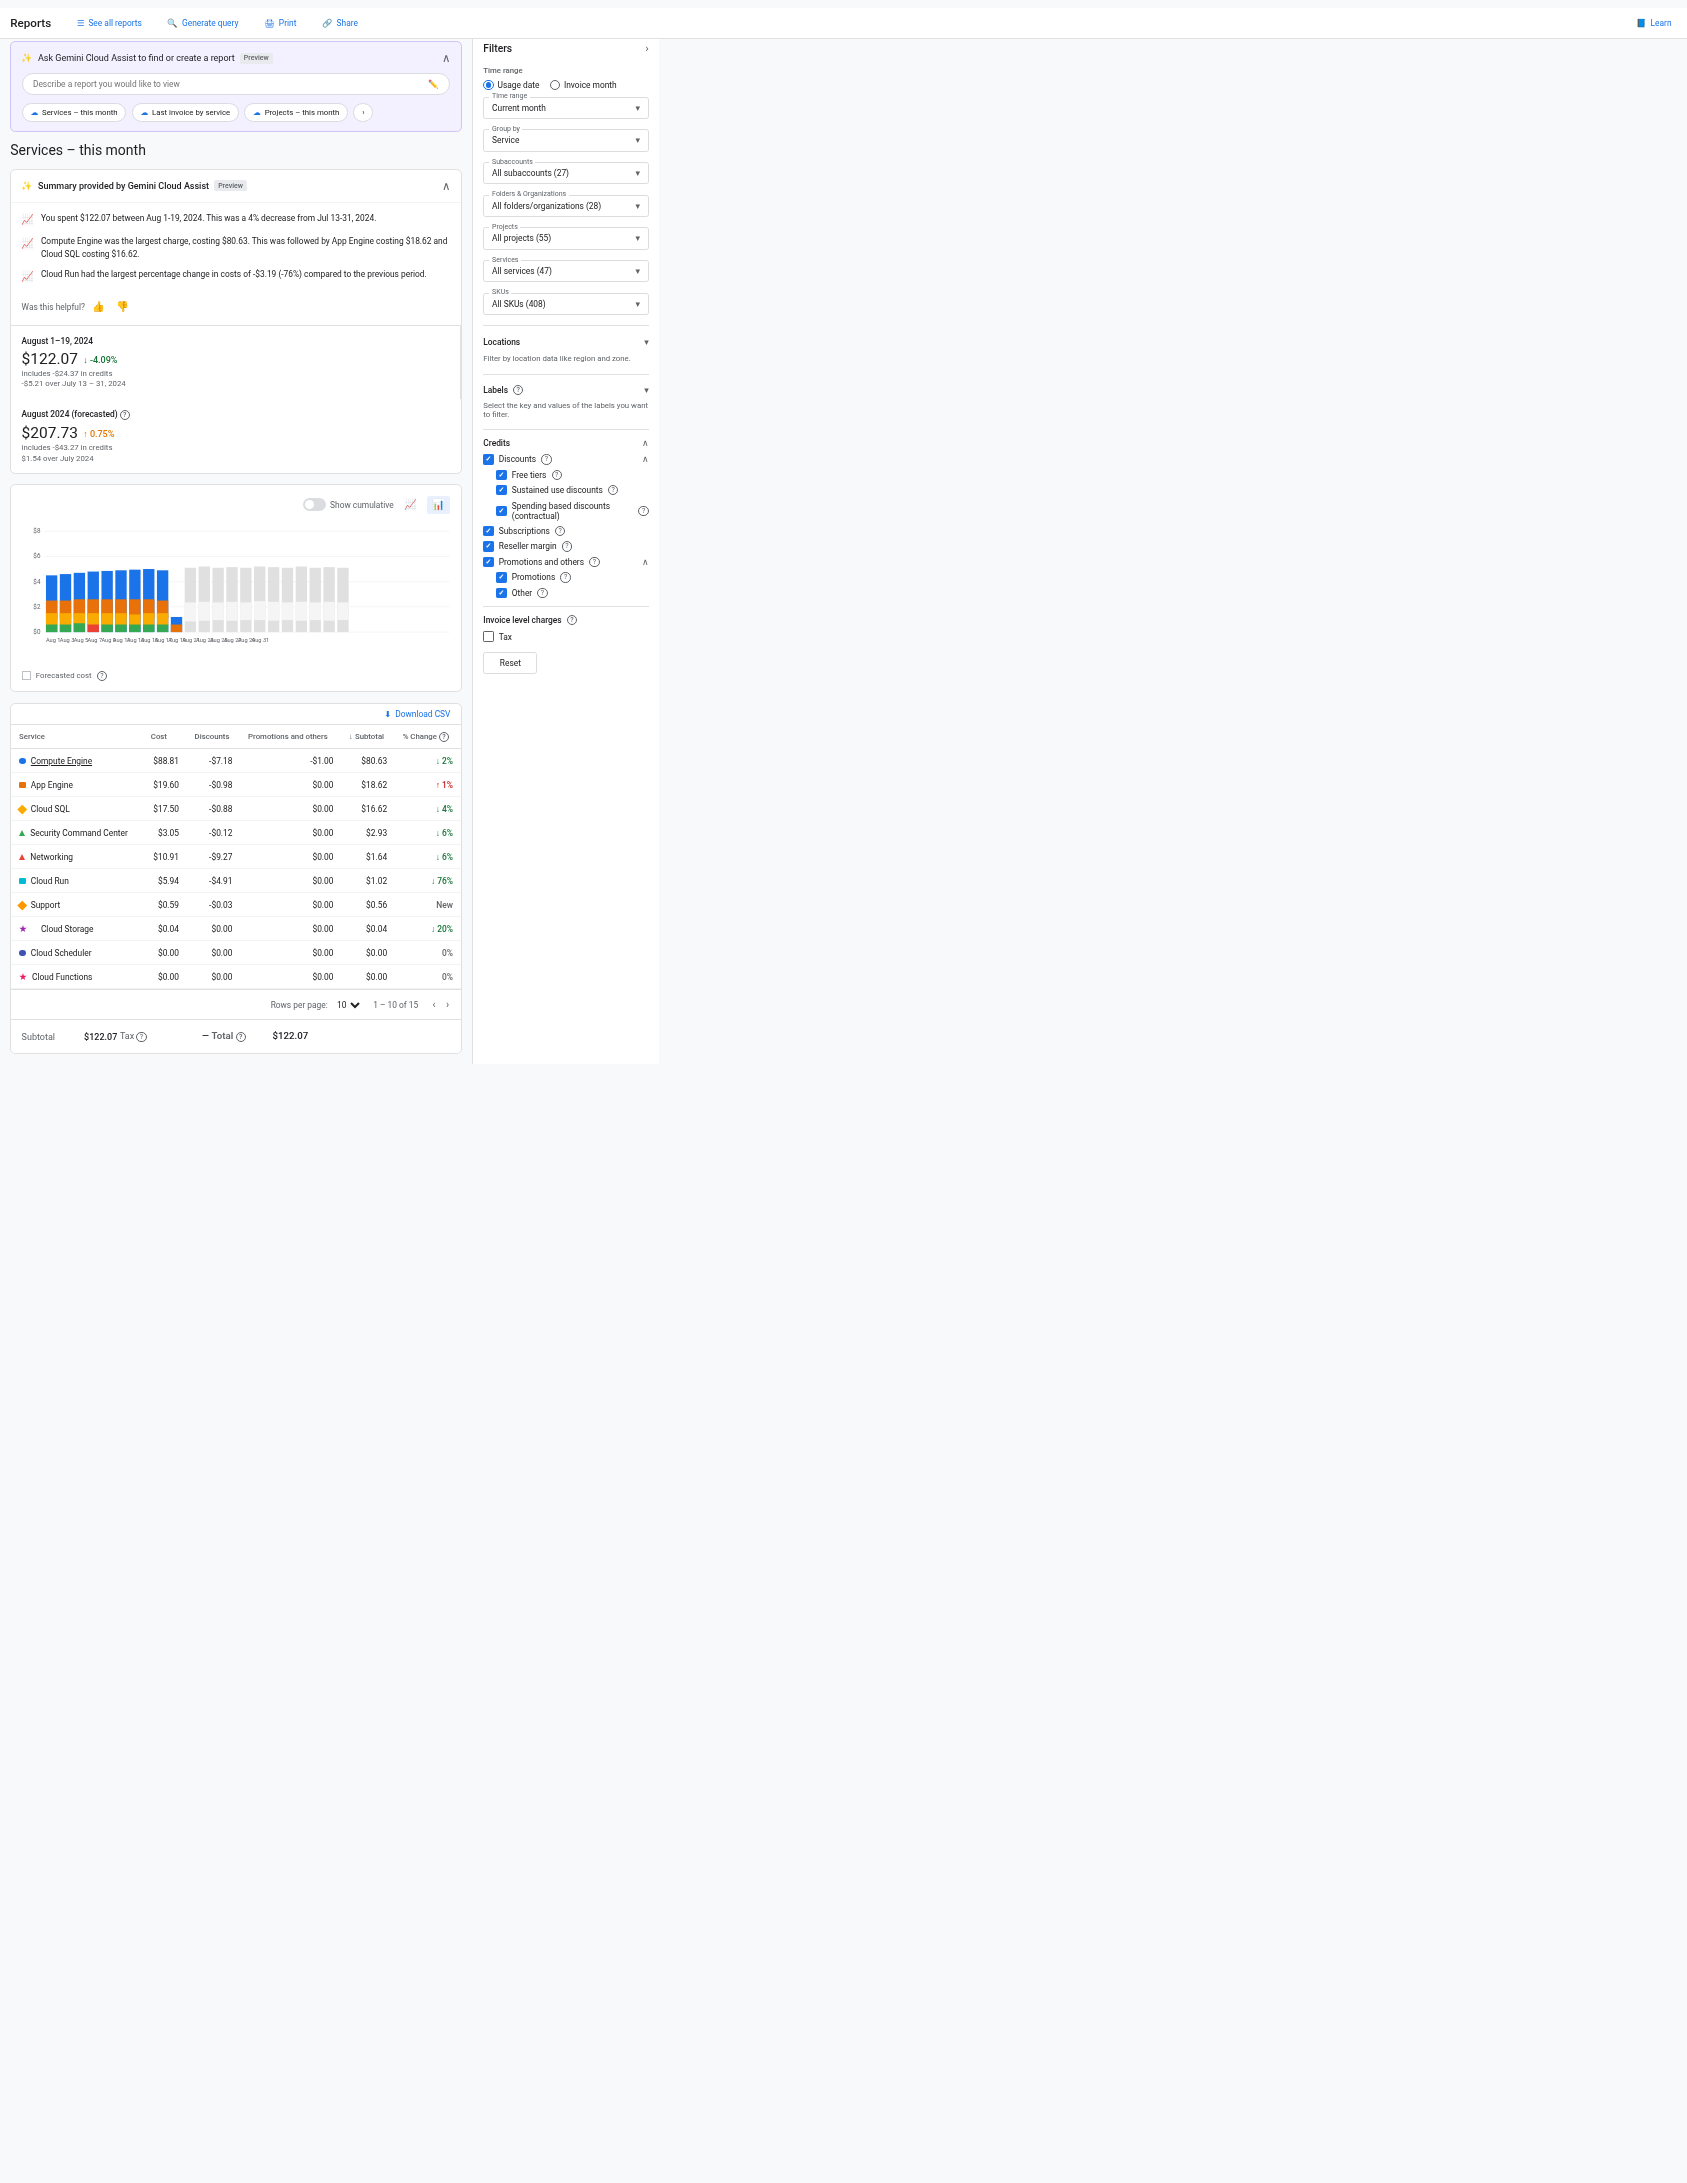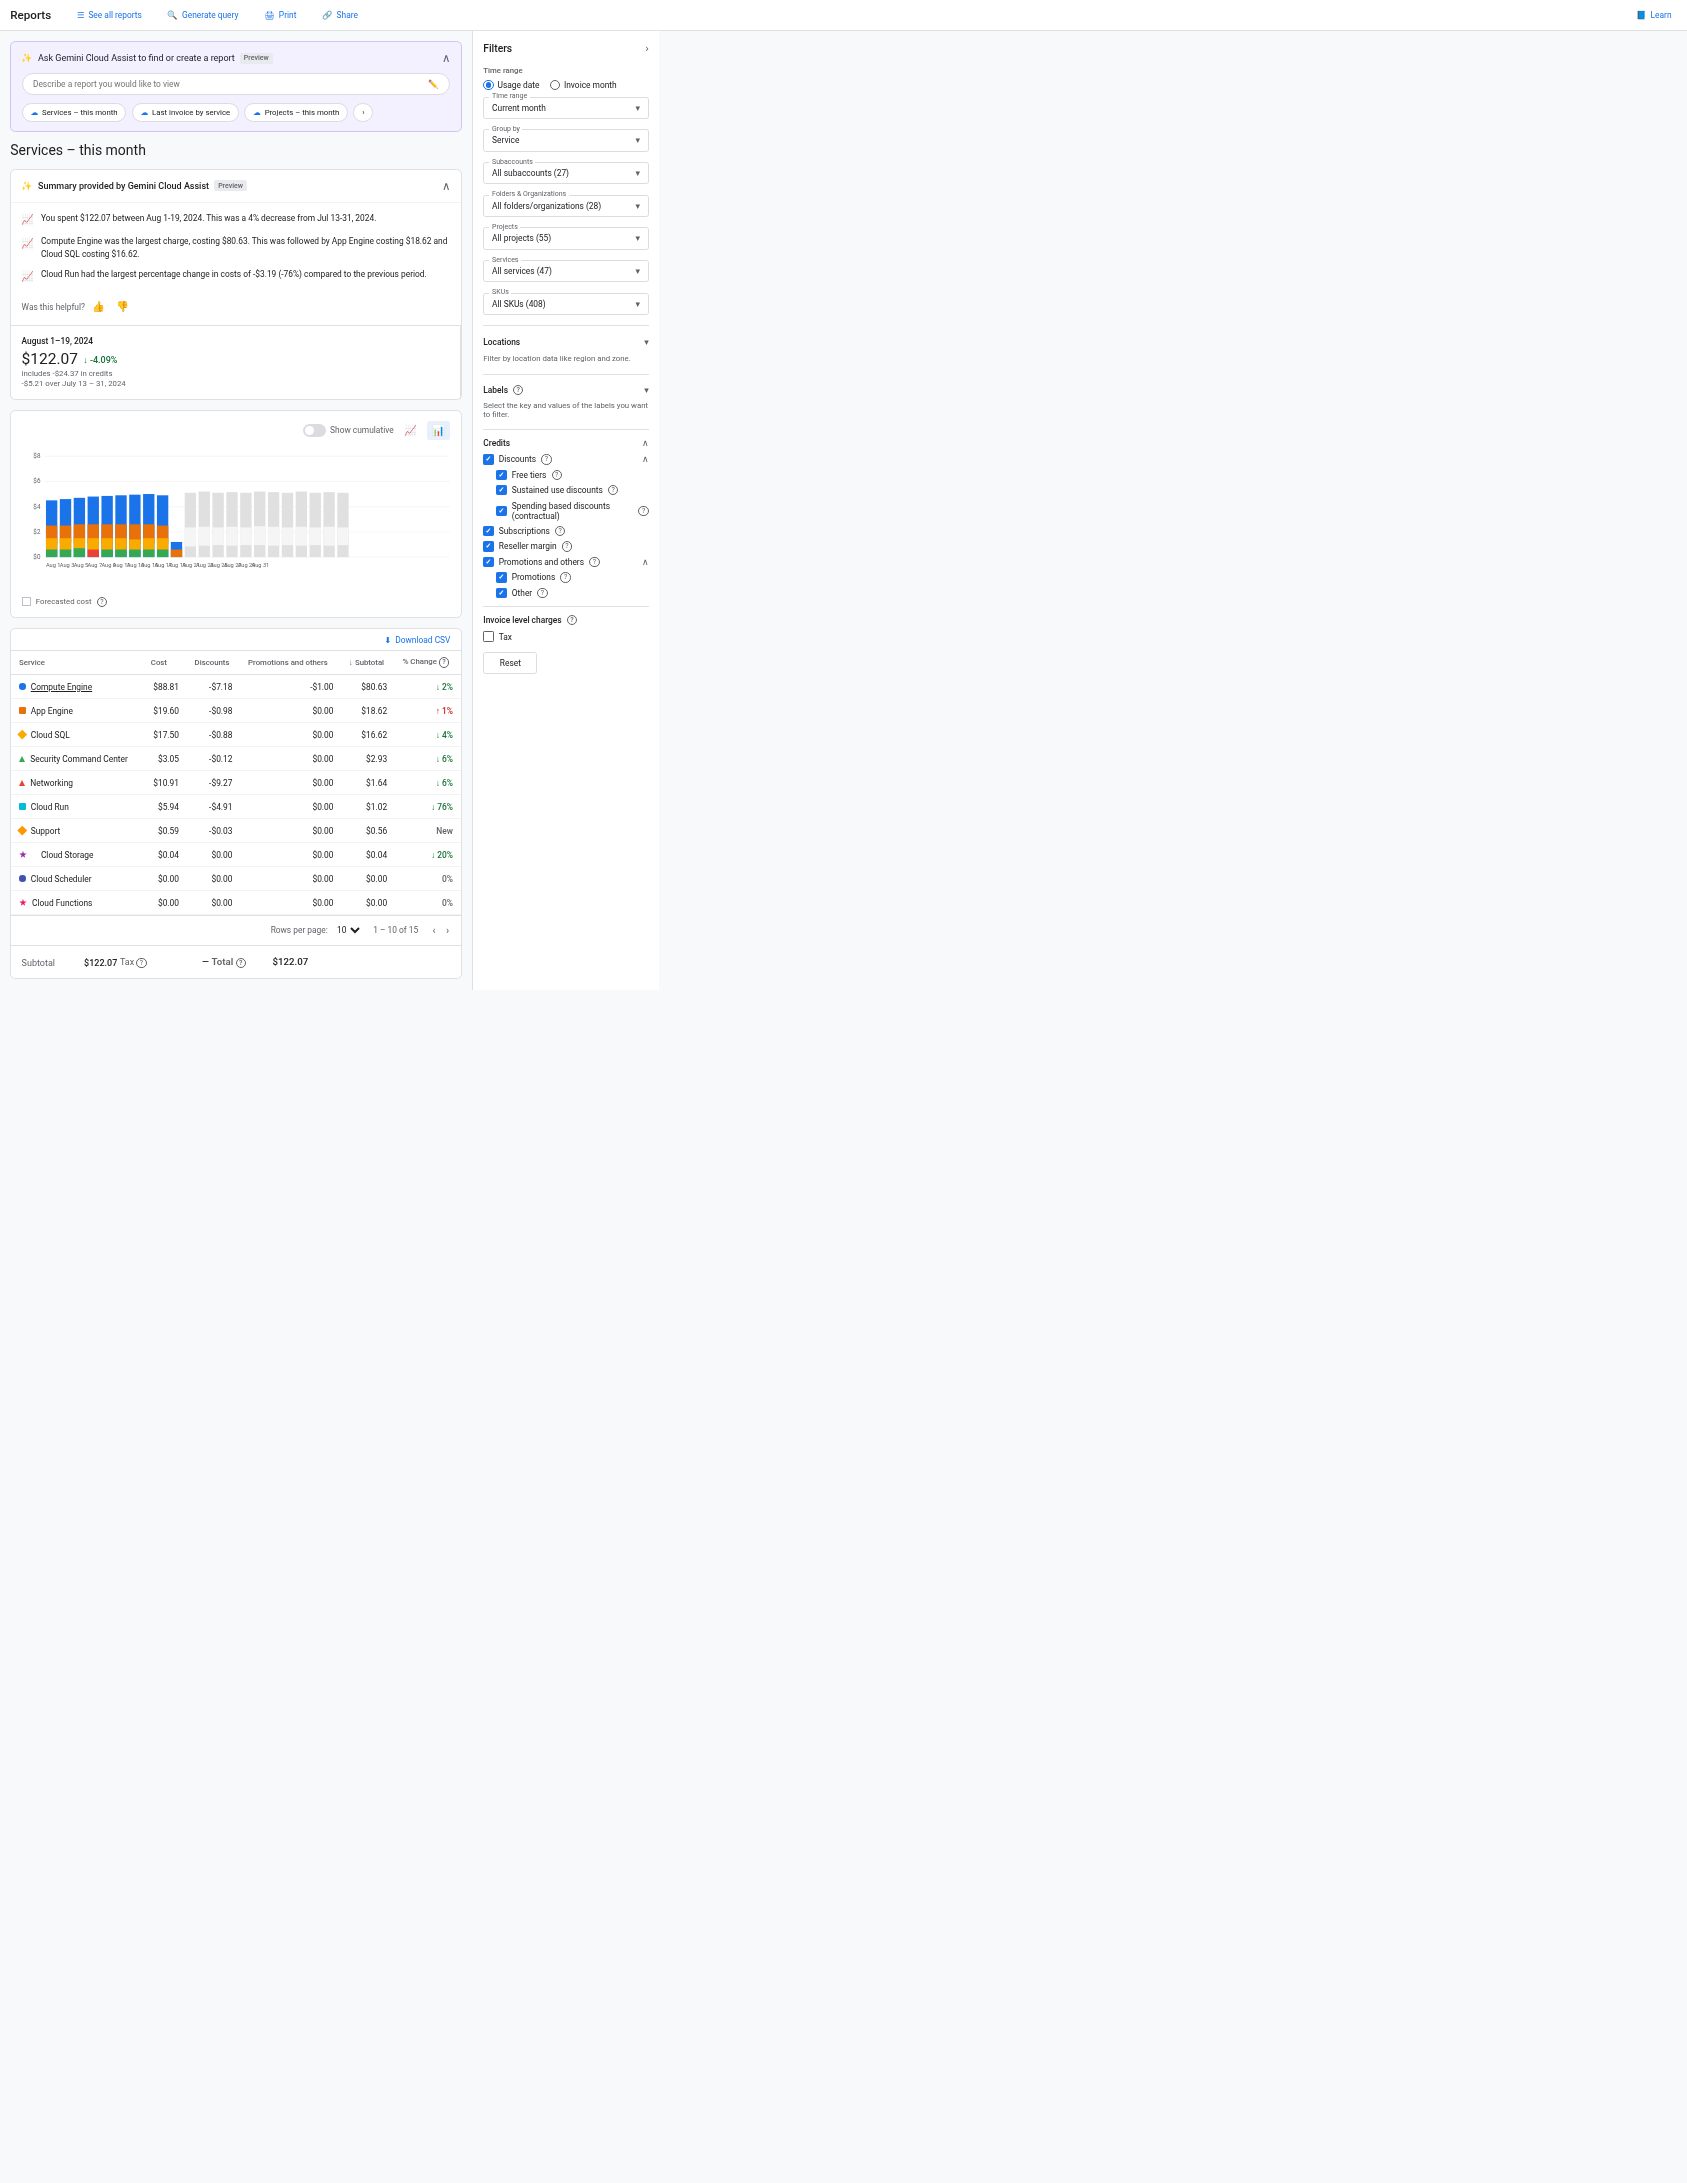--- a/index.html
+++ b/index.html
@@ -1,21 +1,21 @@
 <!DOCTYPE html>
 <html style="font-size:10.3px"><head>
   <meta charset="utf-8">
   <style>
     * { box-sizing: border-box; margin: 0; padding: 0; font-family: 'Google Sans', Roboto, Arial, sans-serif; }
     body { background: #f8f9fa; font-size: 8.4px; color: #202124; display: flex; flex-direction: column; }
 
     
     .top-nav {
       display: flex; align-items: center; padding: 0 10.3px; height: 31px;
-      background: #fff; border-bottom: 0.6px solid #e0e0e0; gap: 15.5px; position: sticky; top: 0; z-index: 10;
+      background: #fff; border-bottom: 0.6px solid #e0e0e0; gap: 15.5px; position: sticky; top: 8px; z-index: 10;
     }
     .top-nav-title { font-size: 11.6px; font-weight: 500; color: #202124; margin-right: 5.2px; }
     .top-nav-item { display: flex; align-items: center; gap: 3.9px; color: #1a73e8; font-size: 8.4px; cursor: pointer; padding: 2.6px 5.2px; border-radius: 2.6px; }
     .top-nav-divider { flex: 1; }
 
     
     .main-layout { display: flex; flex: 1; }
 
     
     .content-area { flex: 1; padding: 10.3px; max-width: 472px; overflow-y: auto; }
@@ -240,20 +240,32 @@
       <div class="metrics-grid">
         <div class="metric-cell">
           <div class="metric-label">August 1–19, 2024</div>
           <div class="metric-row">
             <div class="metric-value">$122.07</div>
             <div class="metric-change down">↓ -4.09%</div>
           </div>
           <div class="metric-sub">includes -$24.37 in credits</div>
           <div class="metric-sub">-$5.21 over July 13 – 31, 2024</div>
         </div>
+        <div class="metric-cell">
+          <div class="metric-label">
+            <span>August 2024 (forecasted)</span>
+            <span class="help-icon">?</span>
+          </div>
+          <div class="metric-row">
+            <div class="metric-value">$207.73</div>
+            <div class="metric-change up-orange">↑ 0.75%</div>
+          </div>
+          <div class="metric-sub">includes -$43.27 in credits</div>
+          <div class="metric-sub">$1.54 over July 2024</div>
+        </div>
       </div>
     </div>
 
     <div class="chart-area">
       <div class="chart-controls">
         <div class="chart-toggle">
           <div class="toggle-switch">
             <div class="toggle-knob"></div>
           </div>
           <span>Show cumulative</span>

